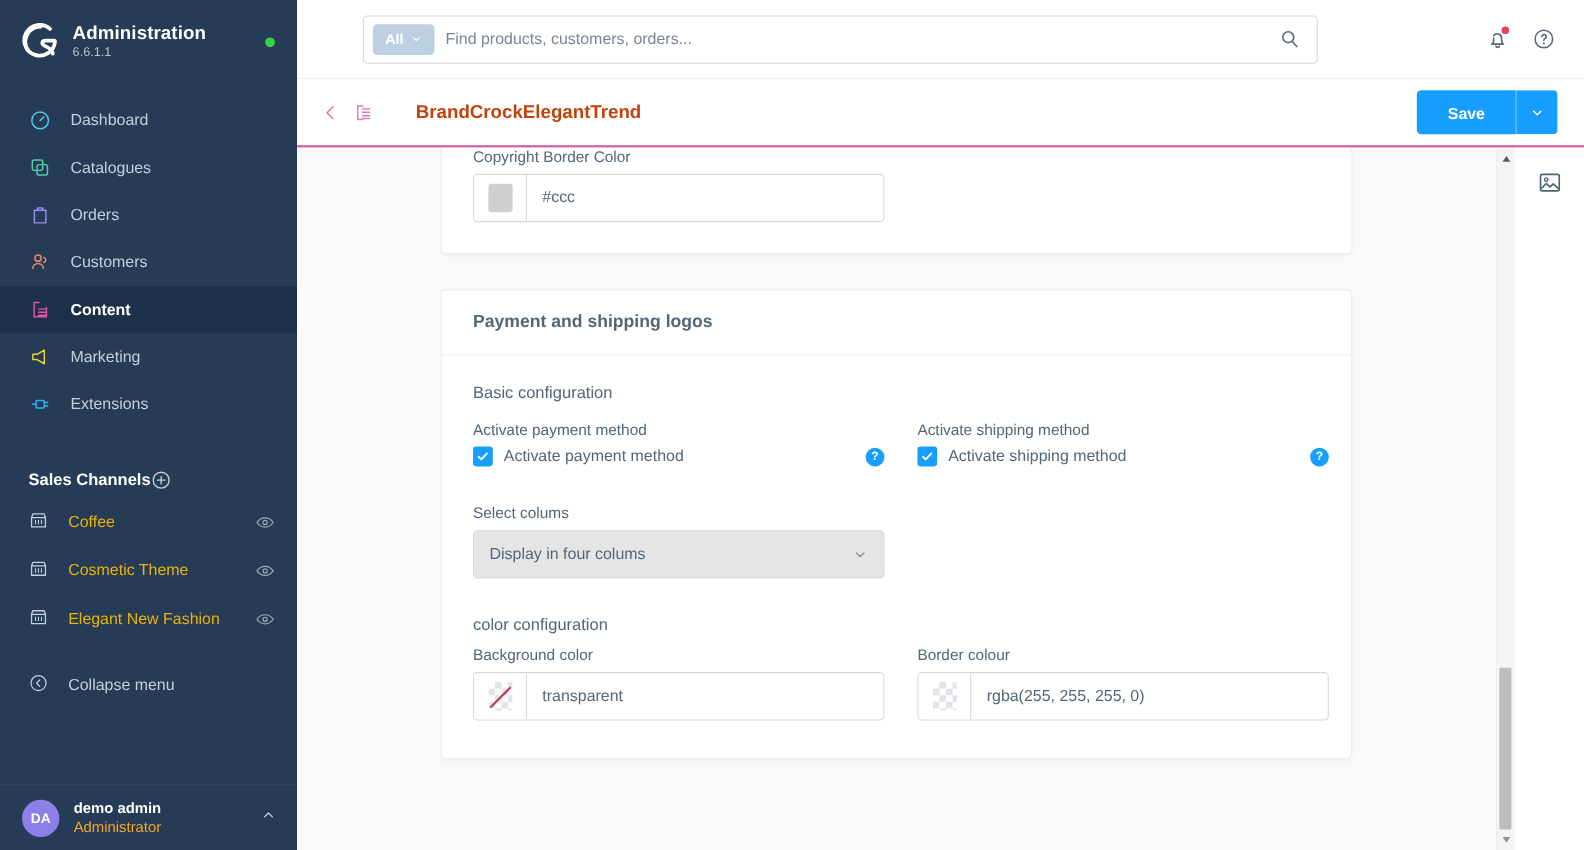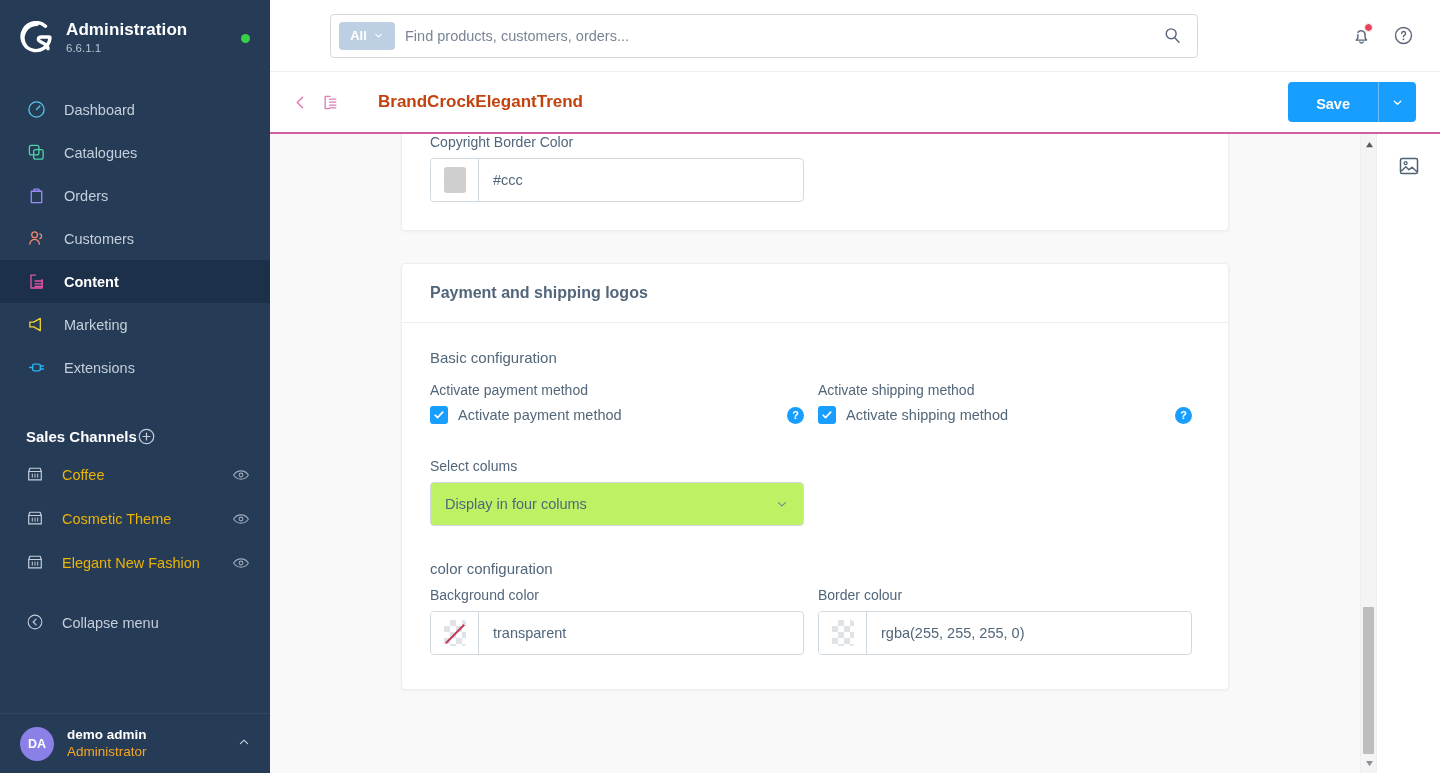--- a/index.html
+++ b/index.html
@@ -193,37 +193,37 @@
   .swatch-none { position: relative; }
   .swatch-none::after {
     content: ""; position: absolute; left: -2px; right: -2px; top: 50%;
     height: 2px; background: #c23b5c; transform: rotate(-45deg); transform-origin: center;
   }
   .color-value {
     flex: 1 1 auto; display: flex; align-items: center; padding: 0 14px;
     font-size: 14.5px; color: #52667a;
   }
 
-  .grid2 { display: grid; grid-template-columns: 374px 374px; column-gap: 14px; }
+  .grid2 { display: grid; grid-template-columns: 374px 374px; column-gap: 30px; }
 
   .check-row { display: flex; align-items: center; gap: 10px; position: relative; }
   .checkbox {
     width: 18px; height: 18px; border-radius: 3px; background: #189eff;
     display: flex; align-items: center; justify-content: center; flex: 0 0 18px;
     cursor: pointer;
   }
   .check-text { font-size: 14.5px; color: #52667a; }
   .help-badge {
     width: 17px; height: 17px; border-radius: 50%; background: #189eff; color: #fff;
     font-size: 11px; font-weight: bold; display: flex; align-items: center; justify-content: center;
     margin-left: auto; cursor: pointer;
   }
 
   .select-field {
-    height: 44px; border: 1px solid #d1d9e0; border-radius: 4px; background: #bef264;
+    height: 44px; border: 1px solid #d1d9e0; border-radius: 4px; background: #e5e5e5;
     display: flex; align-items: center; padding: 0 14px; cursor: pointer;
   }
   .select-value { flex: 1 1 auto; font-size: 14.5px; color: #52667a; }
 
   
   .scrollbar {
     width: 16px; flex: 0 0 16px; background: #f4f4f5;
     border-left: 1px solid #eceef1;
     position: relative; cursor: pointer;
   }

